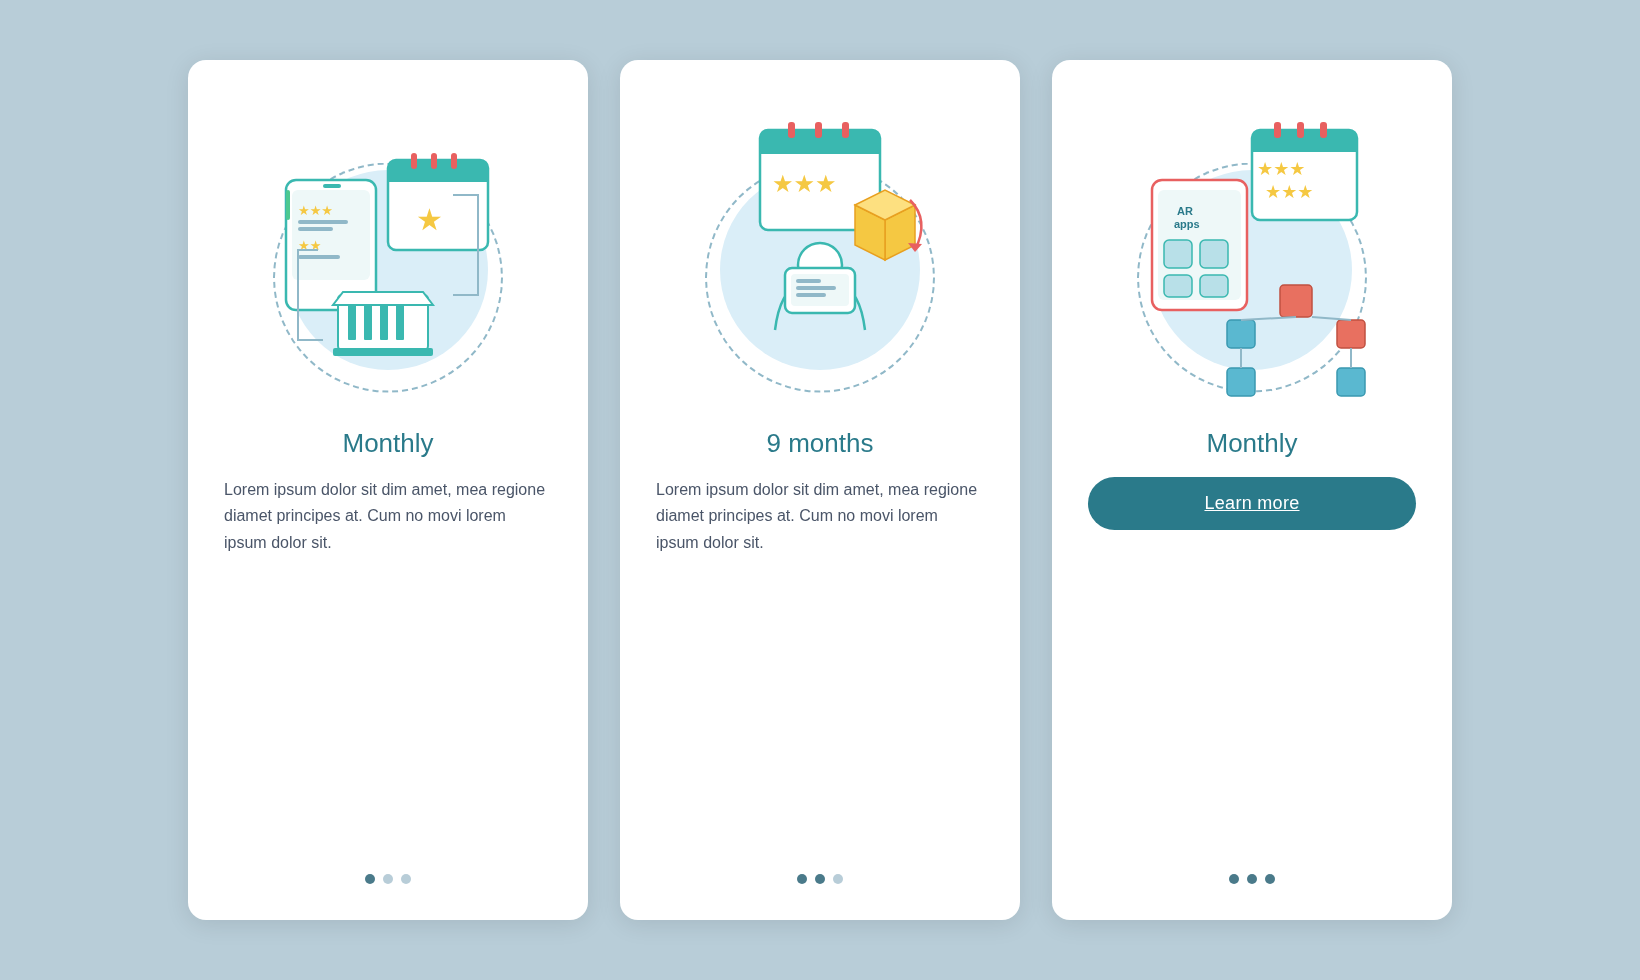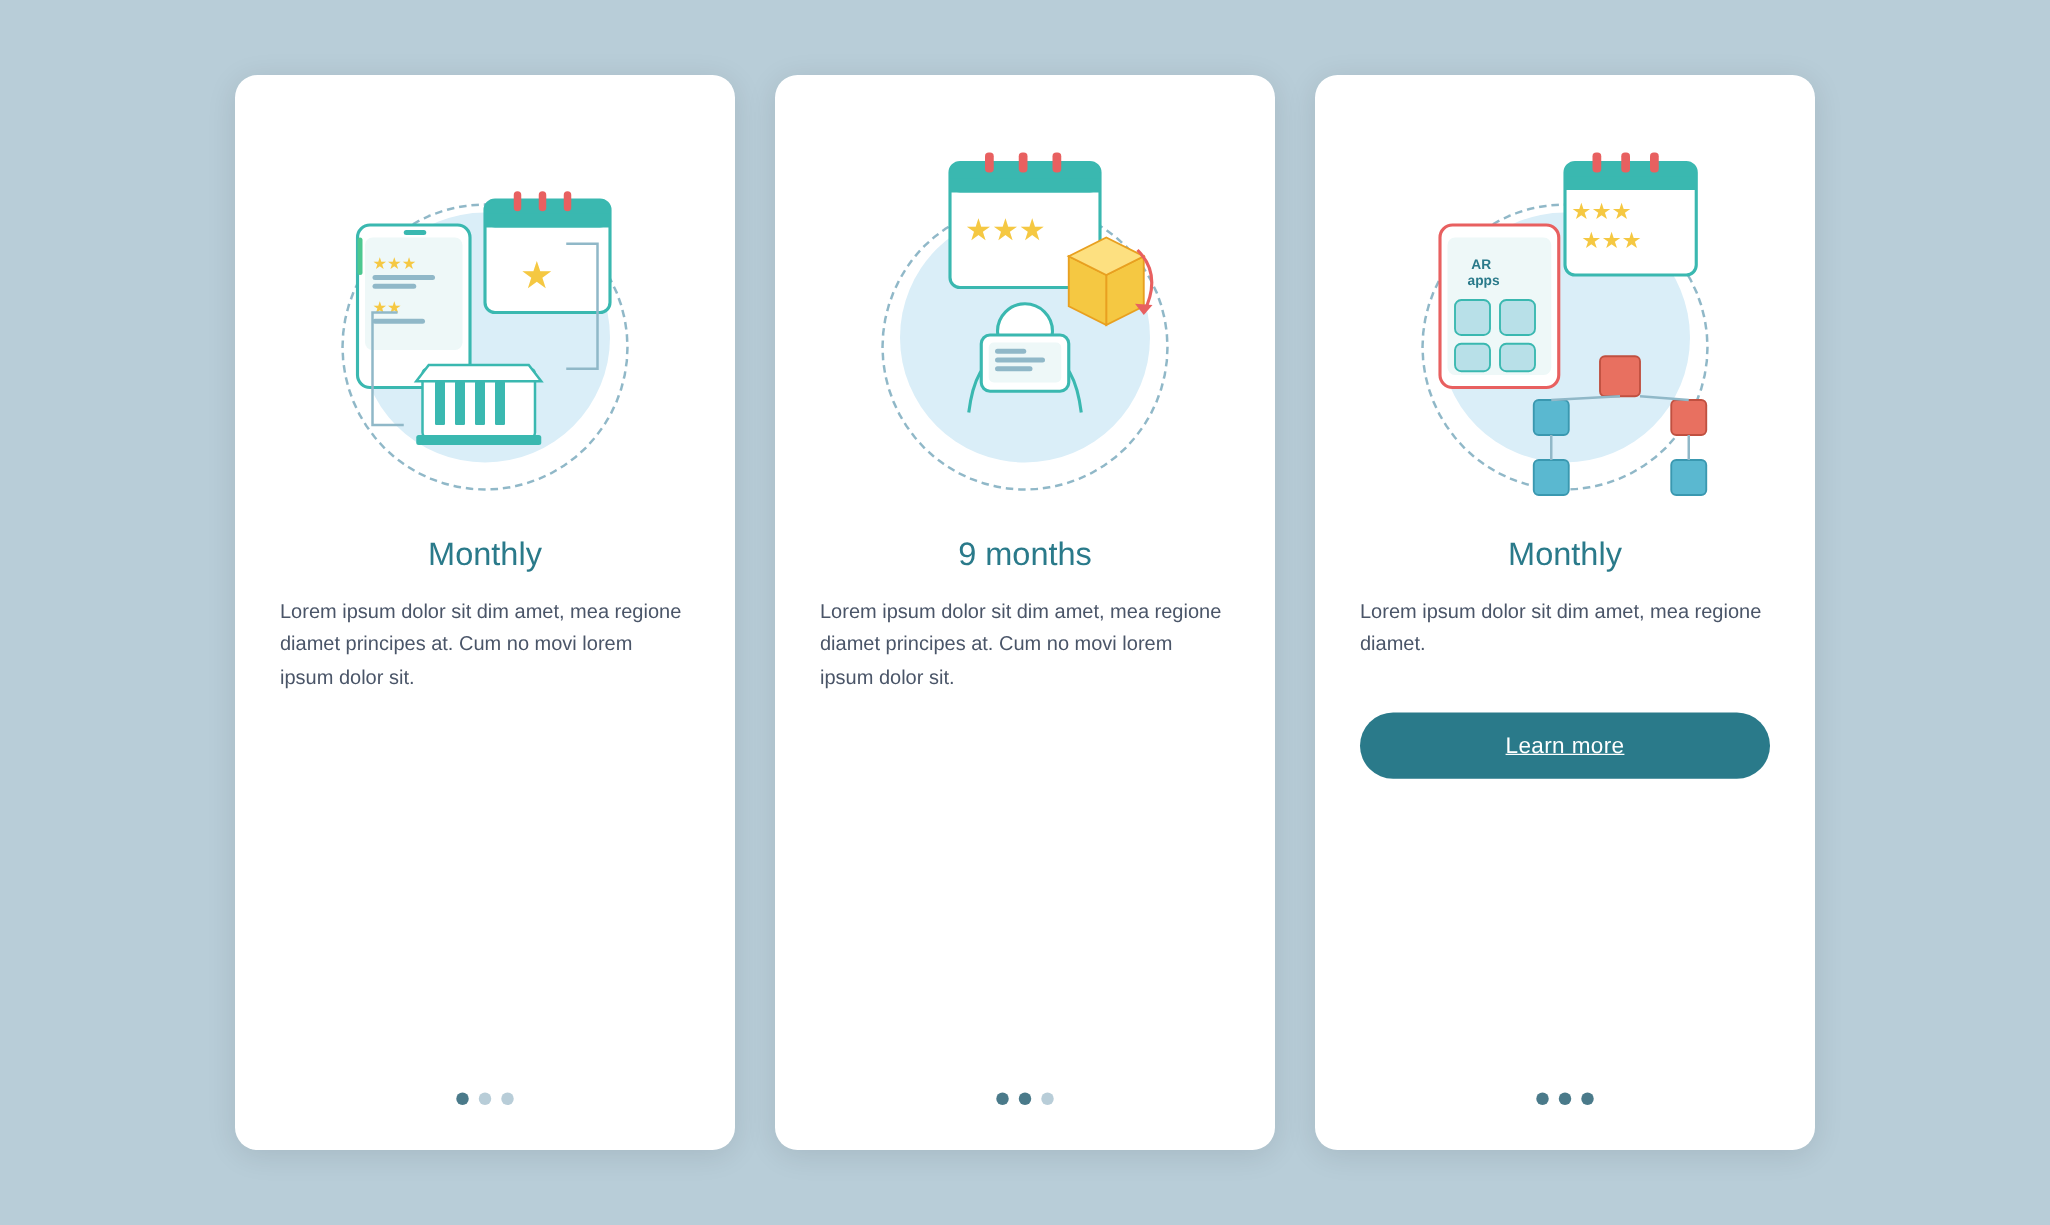--- a/index.html
+++ b/index.html
@@ -70,21 +70,21 @@
       color: #2a7a8a;
       margin-bottom: 18px;
     }
 
     .card-text {
       font-size: 16px;
       color: #4a5568;
       line-height: 1.65;
       text-align: left;
       width: 100%;
-      margin-bottom: 40px;
+      margin-bottom: 24px;
     }
 
     .dots-row {
       display: flex;
       gap: 8px;
       align-items: center;
       margin-top: auto;
       padding-top: 12px;
     }
 
@@ -260,21 +260,20 @@
 
         <rect x="205" y="268" width="28" height="28" rx="4" fill="#5ab8d0" stroke="#3a98b0" stroke-width="1.5"></rect>
 
         <line x1="164" y1="217" x2="109" y2="220" stroke="#90b8c8" stroke-width="2"></line>
         <line x1="180" y1="217" x2="219" y2="220" stroke="#90b8c8" stroke-width="2"></line>
         <line x1="109" y1="248" x2="109" y2="268" stroke="#90b8c8" stroke-width="2"></line>
         <line x1="219" y1="248" x2="219" y2="268" stroke="#90b8c8" stroke-width="2"></line>
       </svg>
     </div>
     <div class="card-title">Monthly</div>
-    <div class="card-text">Lorem ipsum dolor sit dim amet, mea regione diamet.</div>
     <button class="learn-more-btn">Learn more</button>
     <div class="dots-row">
       <div class="dot active"></div>
       <div class="dot active"></div>
       <div class="dot active"></div>
     </div>
   </div>
 
 </div>
 

